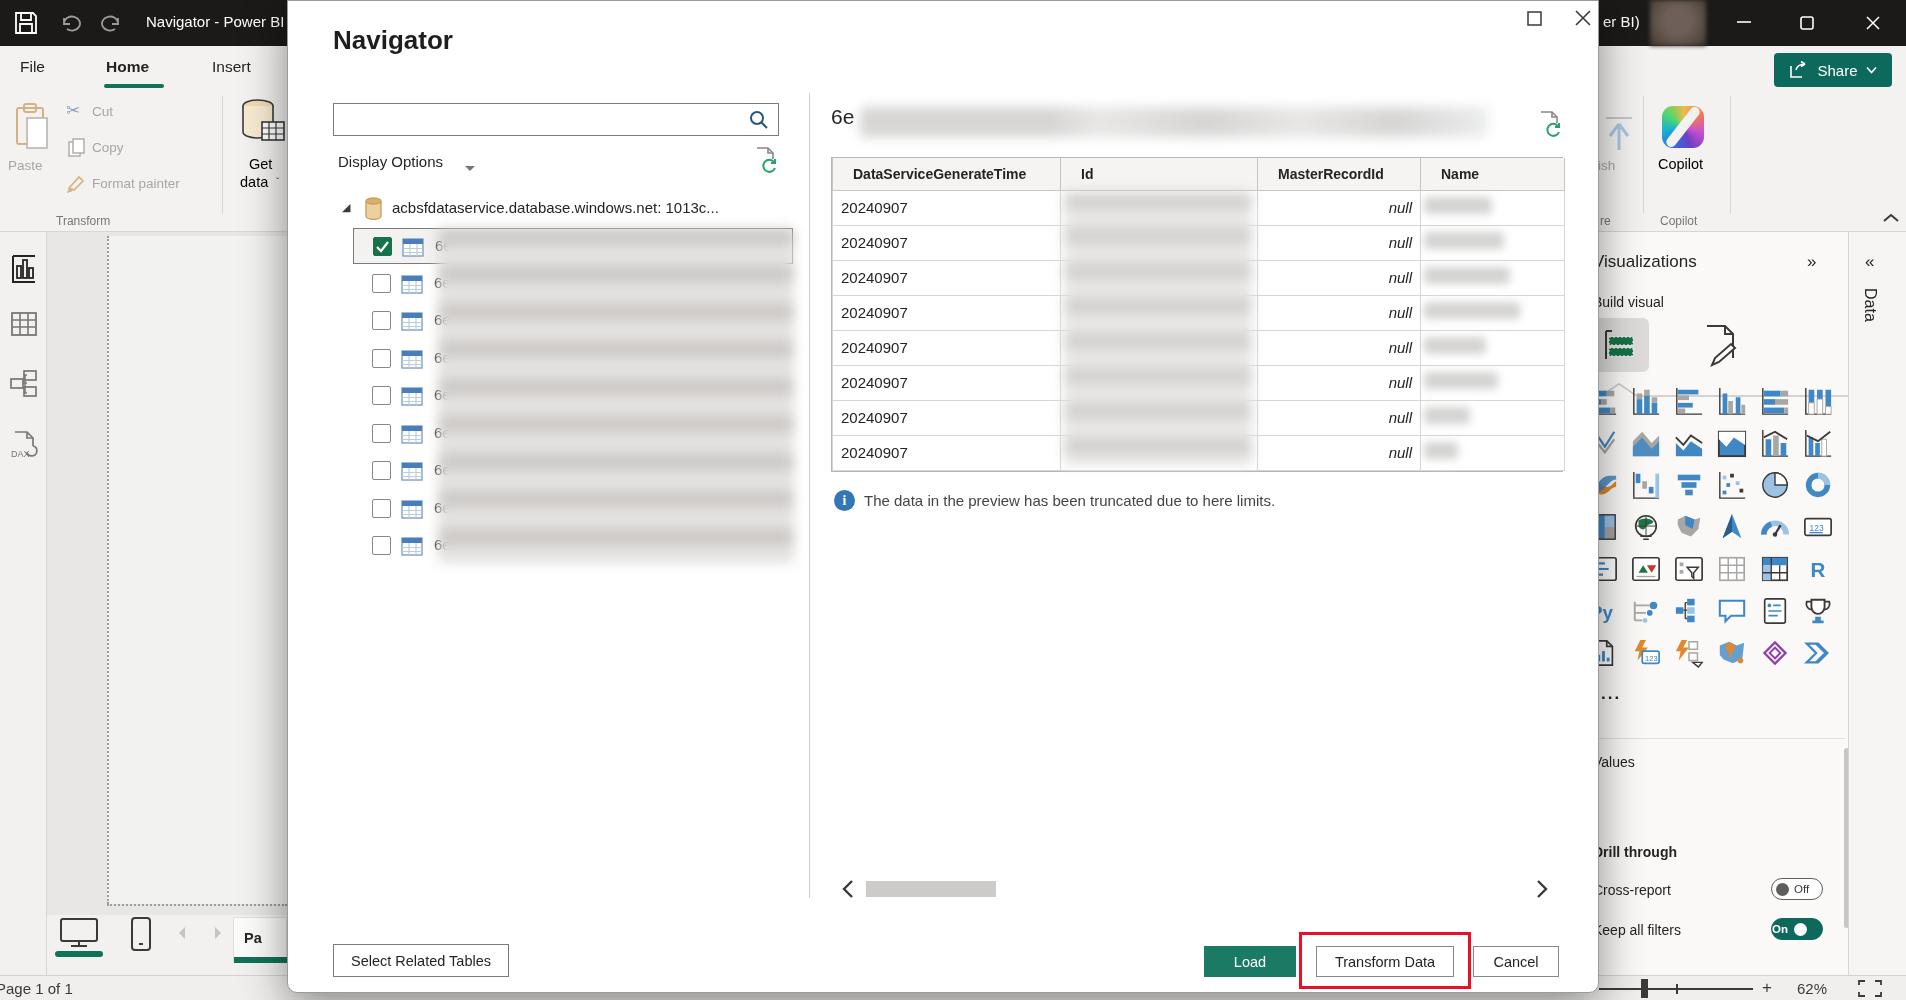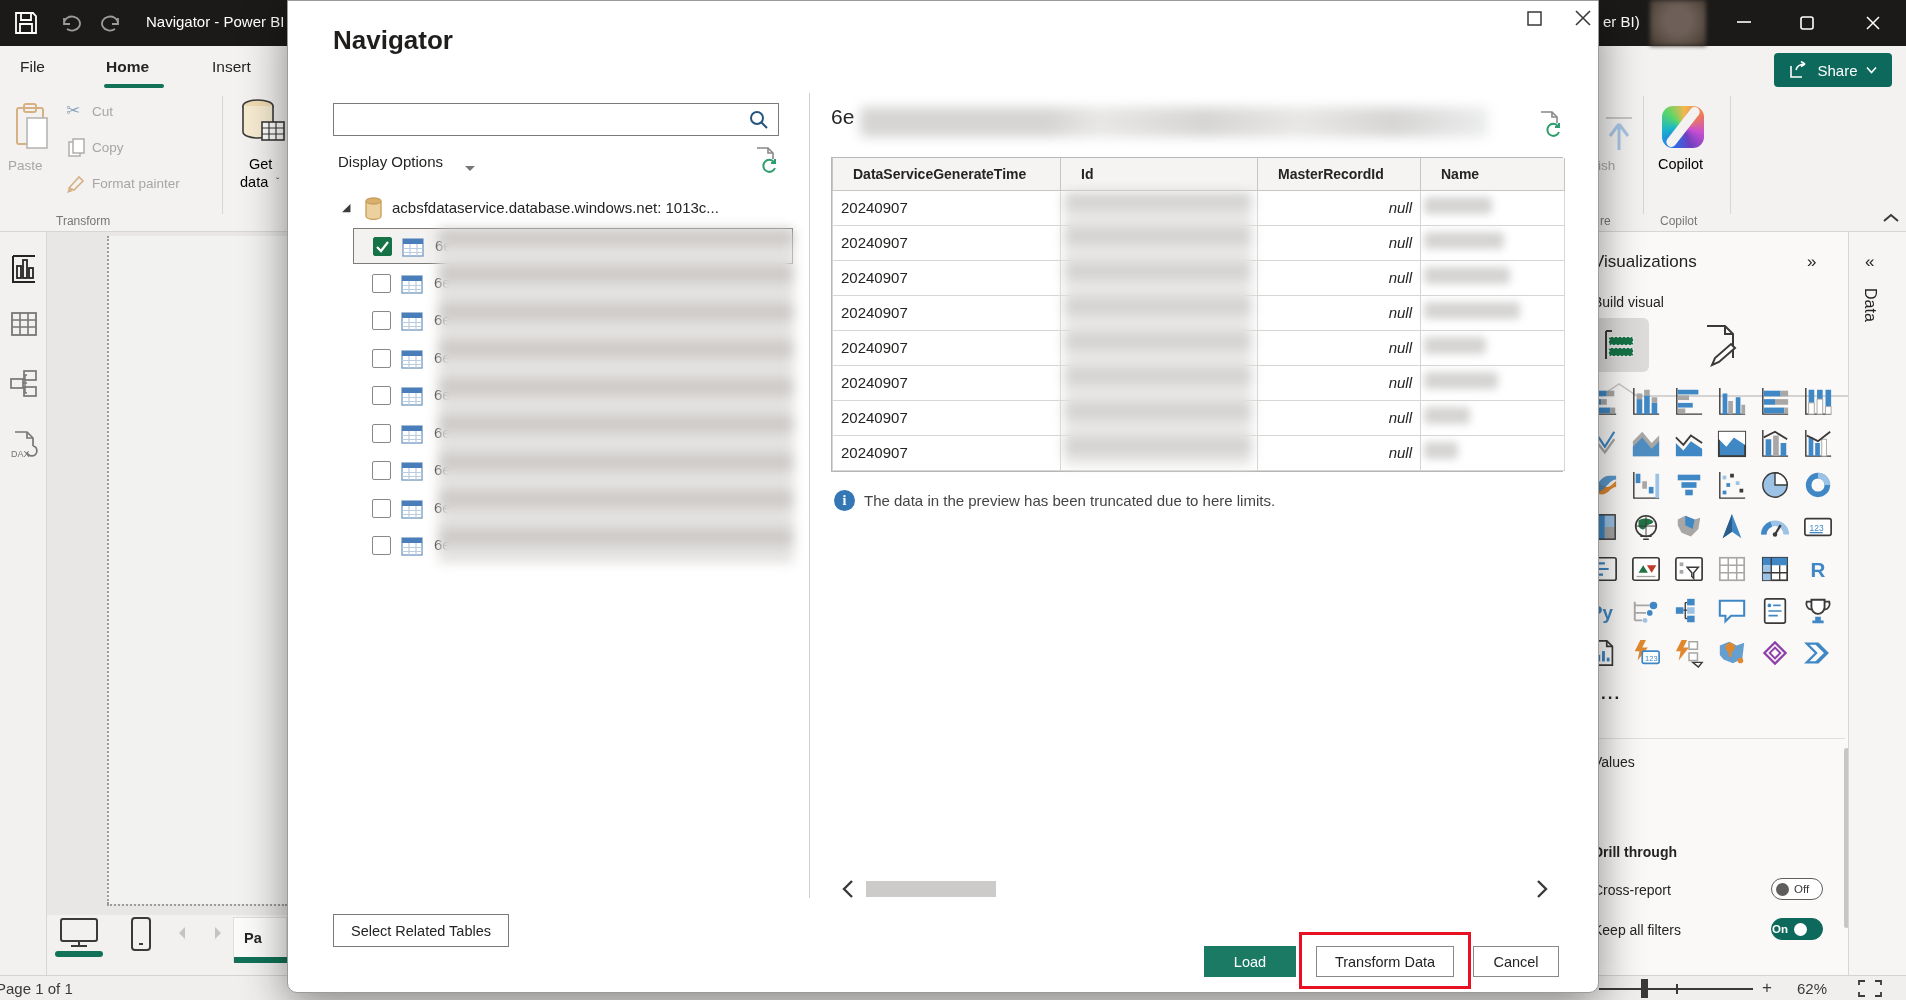--- a/index.html
+++ b/index.html
@@ -874,21 +874,21 @@
           <path d="M12 2 L4 10 L12 18" fill="none" stroke="#3b3a39" stroke-width="2.4"></path>
         </svg>
     </span>
     <span class="abs" style="left:578px;top:880px;width:130px;height:16px;background:#cdcbc9;"></span>
     <span class="abs" style="left:1246px;top:878px;">
       <svg width="16" height="20" viewBox="0 0 16 20">
           <path d="M4 2 L12 10 L4 18" fill="none" stroke="#3b3a39" stroke-width="2.4"></path>
         </svg>
     </span>
 
-    <div class="dlg-btn" style="left:45px;top:913px;width:176px;height:33px;border-color:#7d7b79;">
+    <div class="dlg-btn" style="left:45px;top:943px;width:176px;height:33px;border-color:#7d7b79;">
         <span>Select Related Tables</span>
       </div>
     <div class="dlg-btn" style="left:916px;top:945px;width:92px;height:31px;background:#1b7a64;border-color:#1b7a64;color:#fff;">
         <span>Load</span>
       </div>
     <div class="abs" style="left:1011px;top:931px;width:172px;height:57px;border:3px solid #e81123;"></div>
     <div class="dlg-btn" style="left:1028px;top:945px;width:138px;height:31px;border-color:#8a8886;">
         <span>Transform Data</span>
       </div>
     <div class="dlg-btn" style="left:1185px;top:945px;width:86px;height:31px;border-color:#8a8886;">

